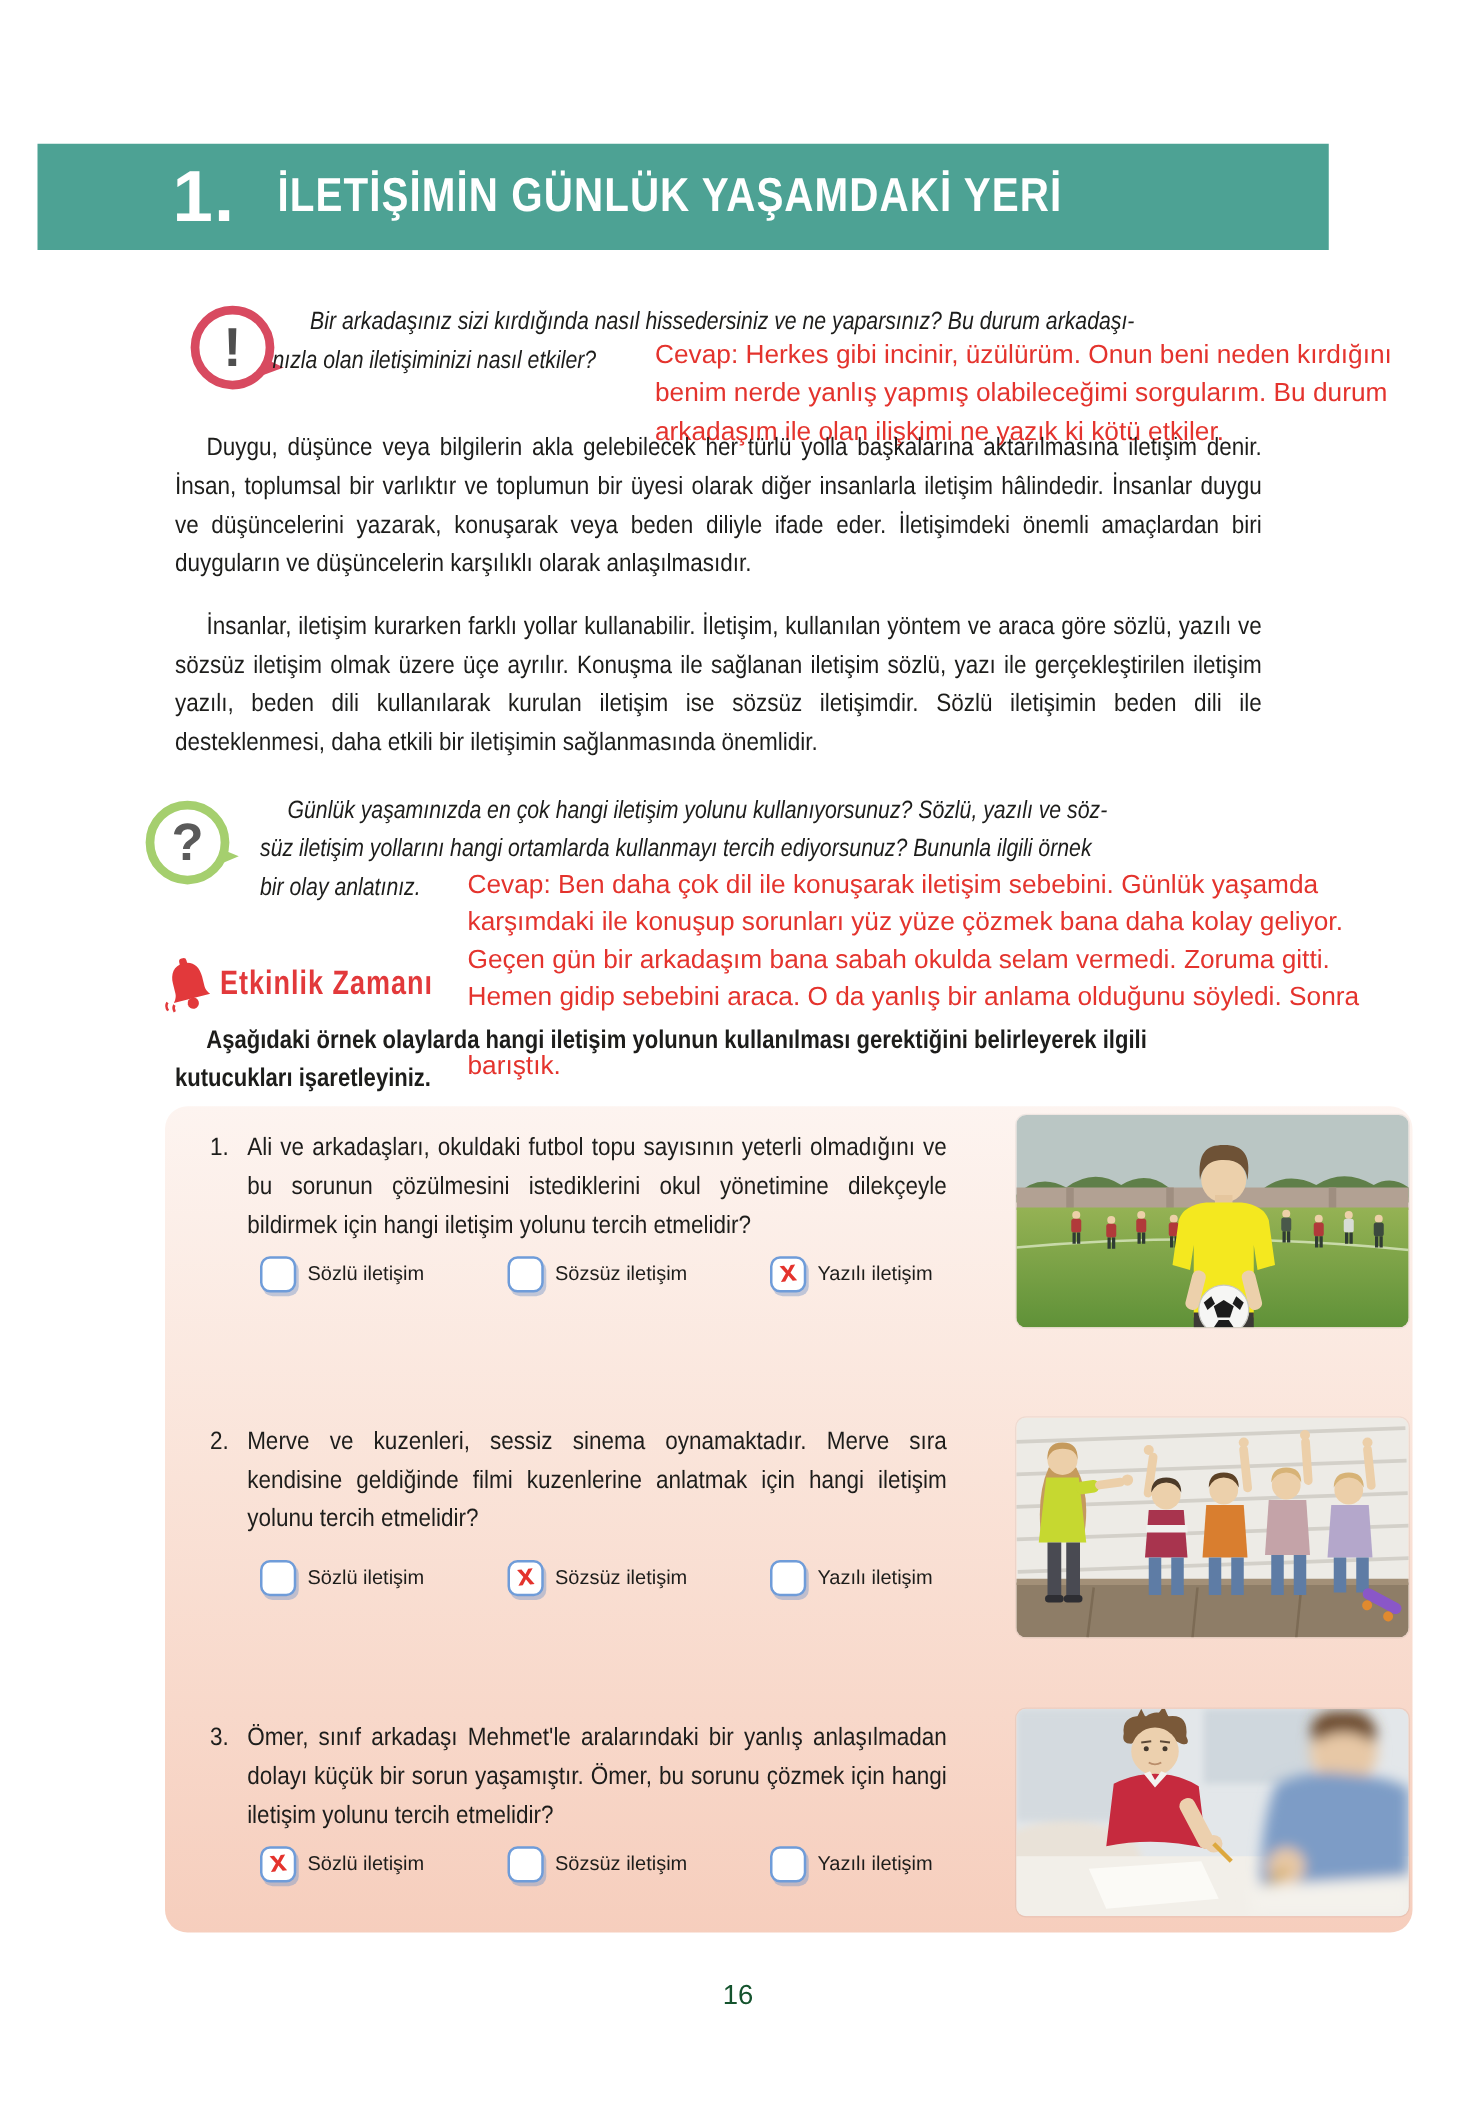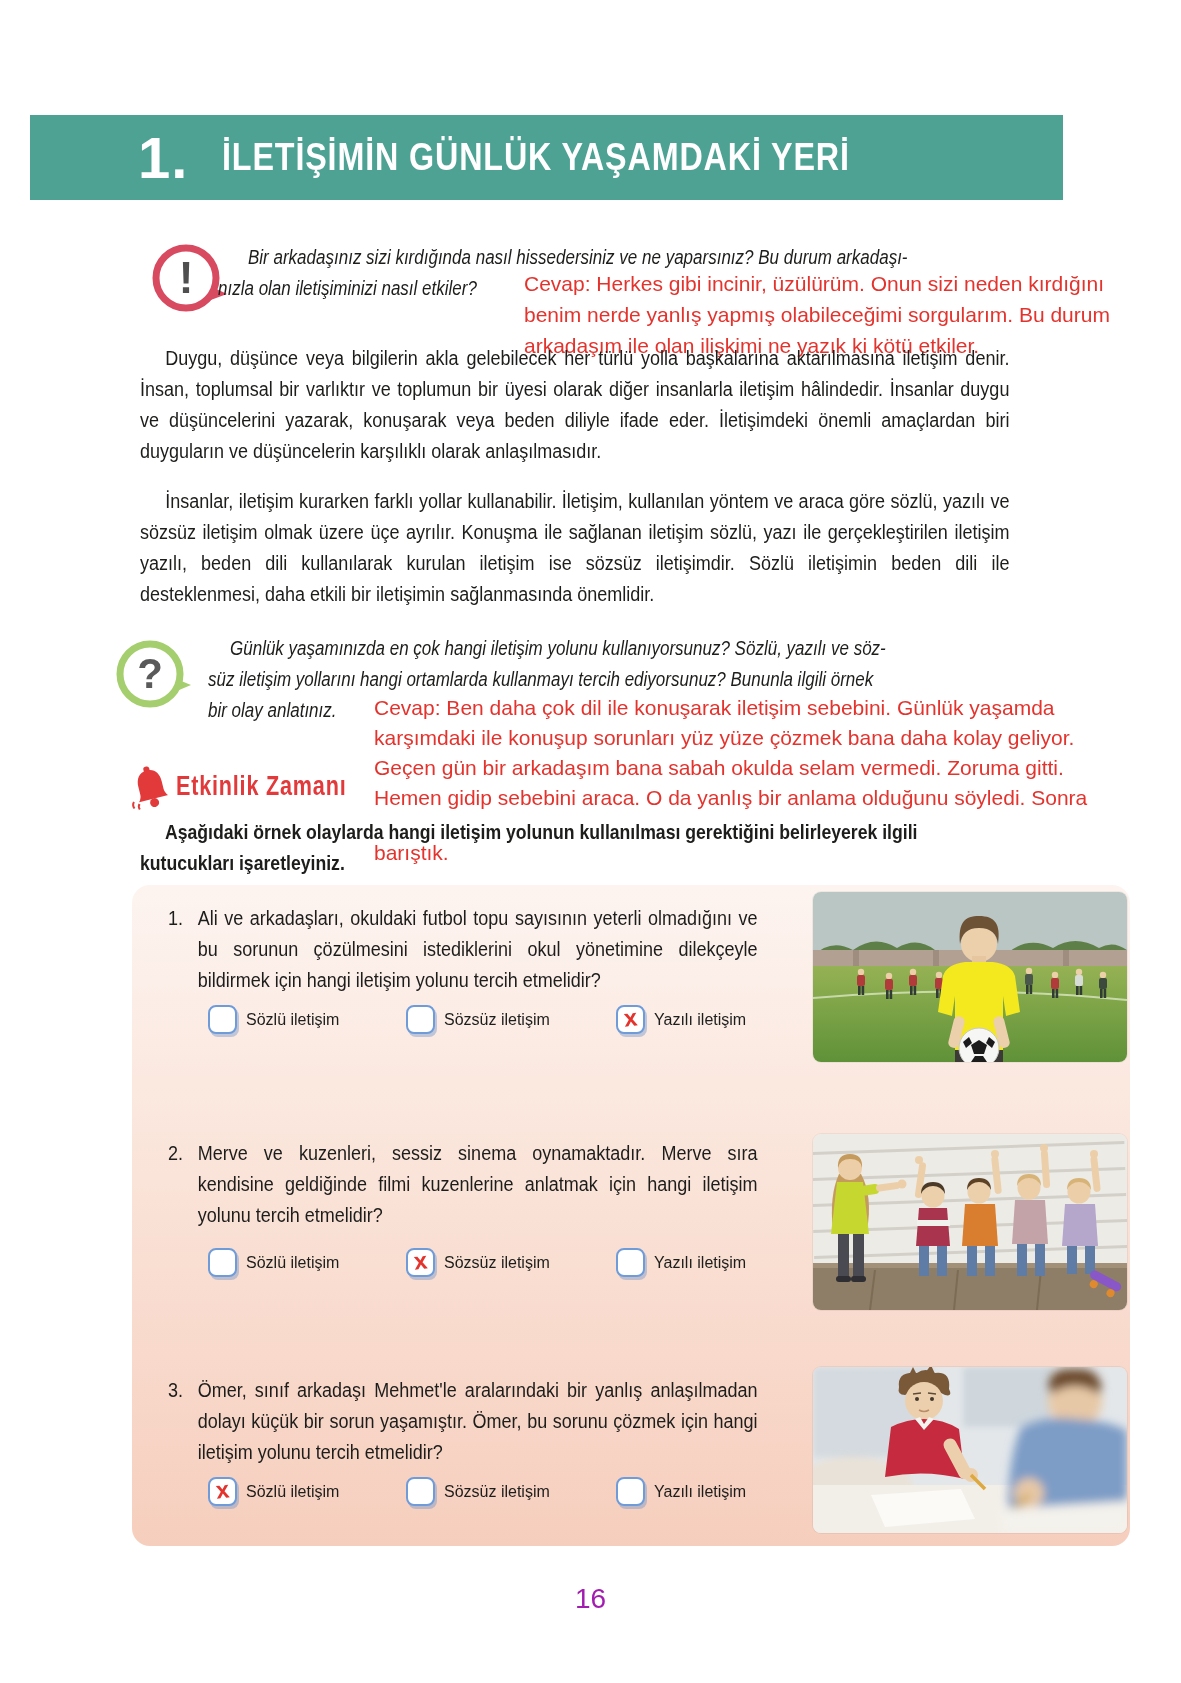--- a/index.html
+++ b/index.html
@@ -37,21 +37,21 @@
          box-shadow:0 0 0 1px rgba(0,0,0,.05);}
   .photo svg{display:block;}
 
   .opt{position:absolute;display:flex;align-items:center;}
   .cb{width:29px;height:29px;background:#fff;border:2px solid #6f9cd9;border-radius:8px;
       box-shadow:2px 3px 0 rgba(120,150,200,.45);position:relative;flex:none;box-sizing:border-box;}
   .mark{position:absolute;left:0;right:0;top:-3px;bottom:0;display:flex;align-items:center;
         justify-content:center;color:#e4332d;font-size:24px;font-weight:bold;transform:rotate(-6deg);}
   .olabel{font-size:16px;color:#1d1d1b;margin-left:9px;white-space:nowrap;}
 
-  #pagenum{position:absolute;left:0;top:1583px;width:100%;text-align:center;font-size:28px;color:#a21caf;}
+  #pagenum{position:absolute;left:0;top:1583px;width:100%;text-align:center;font-size:22px;color:#14532d;}
 </style>
 </head>
 <body>
 
 <div id="page">
 
   <div id="band">
     <span class="num">1.</span>
     <span class="ttl">İLETİŞİMİN GÜNLÜK YAŞAMDAKİ YERİ</span>
   </div>
@@ -60,21 +60,21 @@
     <svg width="78" height="80" viewBox="0 0 78 80">
       <polygon points="60,48 77,56 58,63" fill="#d84a60"></polygon>
       <circle cx="36" cy="40" r="30" fill="#ffffff" stroke="#d84a60" stroke-width="7"></circle>
       <text x="36" y="55" text-anchor="middle" font-size="44" font-weight="bold" fill="#4f4f4f" font-family="Liberation Sans, sans-serif">!</text>
     </svg>
   </div>
 
   <div class="tline q" style="left:248px;top:246px;">Bir arkadaşınız sizi kırdığında nasıl hissedersiniz ve ne yaparsınız? Bu durum arkadaşı-</div>
   <div class="tline q" style="left:218px;top:277px;">nızla olan iletişiminizi nasıl etkiler?</div>
 
-  <div class="tline ans" style="left:524px;top:272px;">Cevap: Herkes gibi incinir, üzülürüm. Onun sizi neden kırdığını</div>
+  <div class="tline ans" style="left:524px;top:272px;">Cevap: Herkes gibi incinir, üzülürüm. Onun beni neden kırdığını</div>
   <div class="tline ans" style="left:524px;top:303px;">benim nerde yanlış yapmış olabileceğimi sorgularım. Bu durum</div>
   <div class="tline ans" style="left:524px;top:334px;">arkadaşım ile olan ilişkimi ne yazık ki kötü etkiler.</div>
 
   <p class="para" style="top:343px;margin:0;">Duygu, düşünce veya bilgilerin akla gelebilecek her türlü yolla başkalarına aktarılmasına iletişim denir. İnsan, toplumsal bir varlıktır ve toplumun bir üyesi olarak diğer insanlarla iletişim hâlindedir. İnsanlar duygu ve düşüncelerini yazarak, konuşarak veya beden diliyle ifade eder. İletişimdeki önemli amaçlardan biri duyguların ve düşüncelerin karşılıklı olarak anlaşılmasıdır.</p>
   <p class="para" style="top:486px;margin:0;">İnsanlar, iletişim kurarken farklı yollar kullanabilir. İletişim, kullanılan yöntem ve araca göre sözlü, yazılı ve sözsüz iletişim olmak üzere üçe ayrılır. Konuşma ile sağlanan iletişim sözlü, yazı ile gerçekleştirilen iletişim yazılı, beden dili kullanılarak kurulan iletişim ise sözsüz iletişimdir. Sözlü iletişimin beden dili ile desteklenmesi, daha etkili bir iletişimin sağlanmasında önemlidir.</p>
 
   <div class="abs" style="left:114px;top:634px;">
     <svg width="78" height="80" viewBox="0 0 78 80">
       <polygon points="60,44 77,51 58,59" fill="#a5cf6e"></polygon>
       <circle cx="36" cy="40" r="30" fill="#ffffff" stroke="#a5cf6e" stroke-width="7"></circle>

